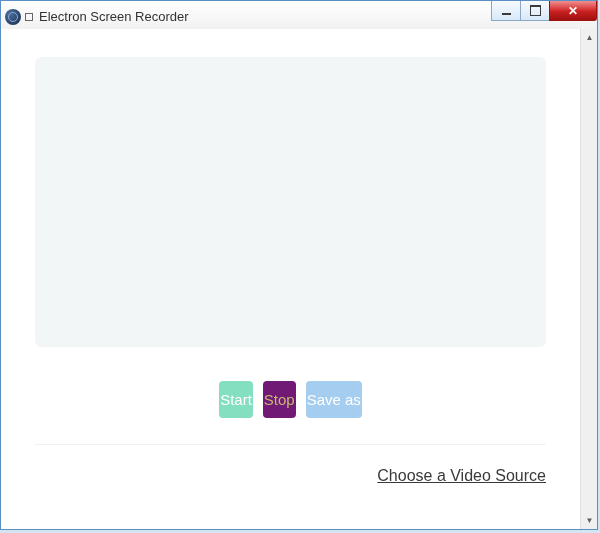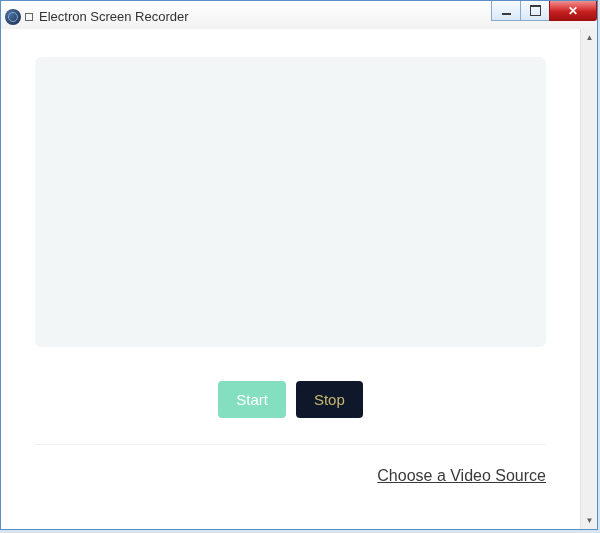--- a/index.html
+++ b/index.html
@@ -144,30 +144,30 @@
       background: #f3f6f7;
       border-radius: 6px;
     }
     .button-row {
       display: flex;
       justify-content: center;
       gap: 10px;
       margin-top: 34px;
     }
     .btn {
-      padding: 10px 18px;
+      padding: 10px 1px;
       border: none;
       border-radius: 4px;
       font-size: 15px;
       color: white;
       cursor: pointer;
       font-family: inherit;
     }
     .btn.start { background: #83dfc0; }
-    .btn.stop { background: #0f172a; color: #c8b870; }
+    .btn.stop { background: #701a75; color: #c8b870; }
     .btn.saveas { background: #a5cdf0; }
     .divider {
       border: none;
       border-top: 1px solid #f0f0f0;
       margin: 26px 0 0 0;
     }
     .source-link-wrap {
       text-align: right;
       margin-top: 22px;
     }
@@ -193,20 +193,21 @@
     </div>
   </div>
 
   <div class="client-area">
     <div class="content">
       <div class="video-preview"></div>
 
       <div class="button-row">
         <button class="btn start">Start</button>
         <button class="btn stop">Stop</button>
+        <button class="btn saveas">Save as</button>
       </div>
 
       <hr class="divider">
 
       <div class="source-link-wrap">
         <a class="source-link">Choose a Video Source</a>
       </div>
     </div>
 
     <div class="scrollbar-track">

